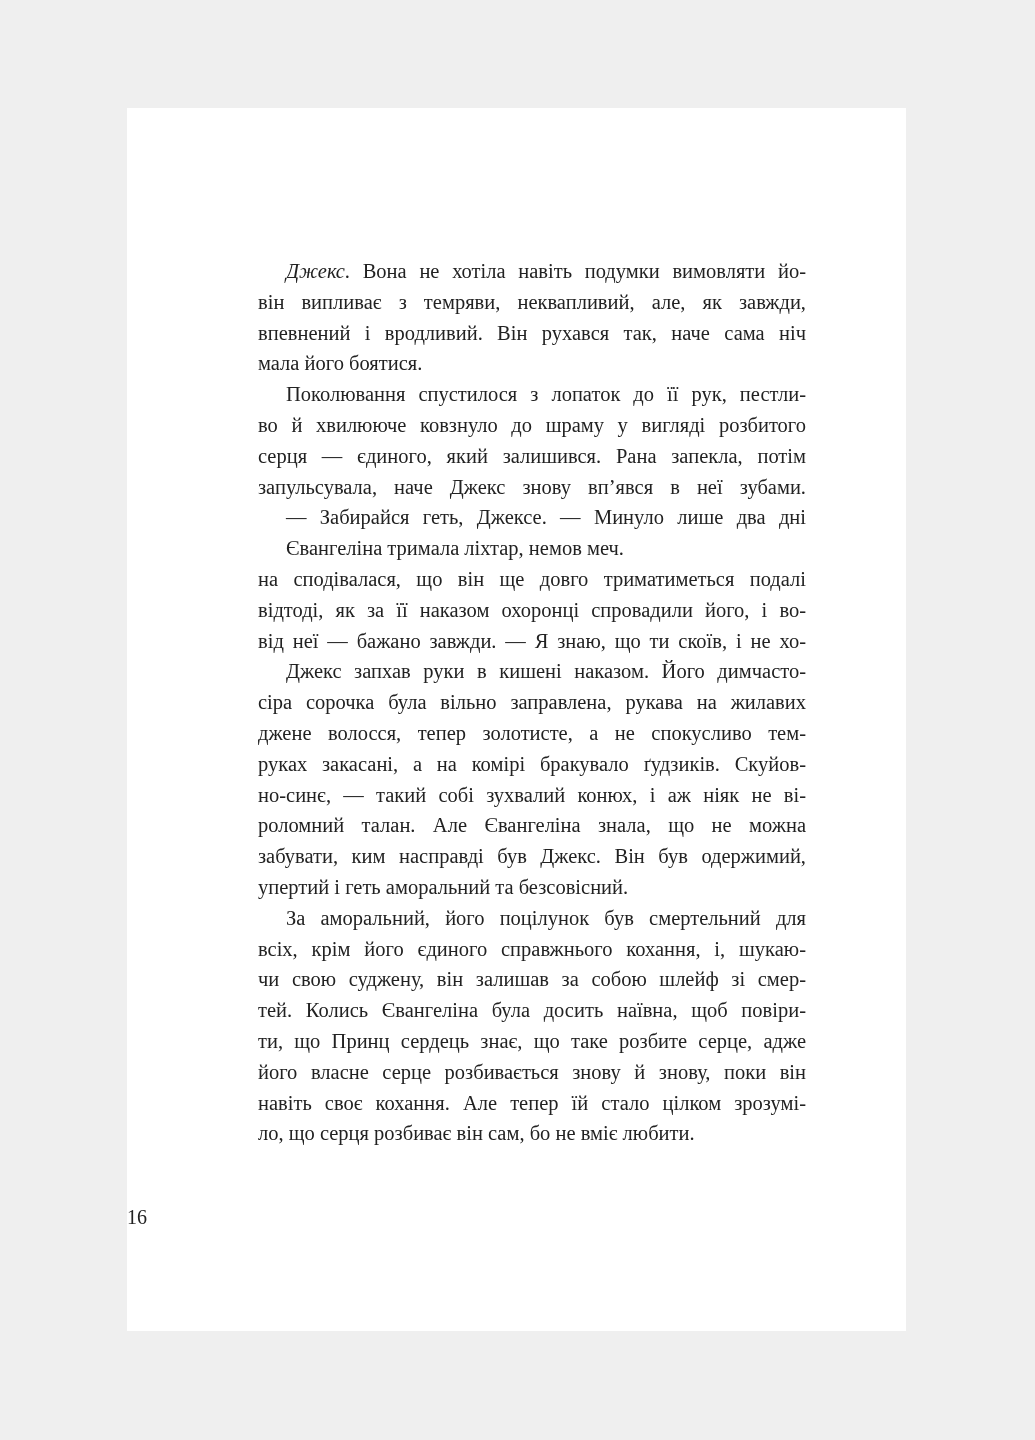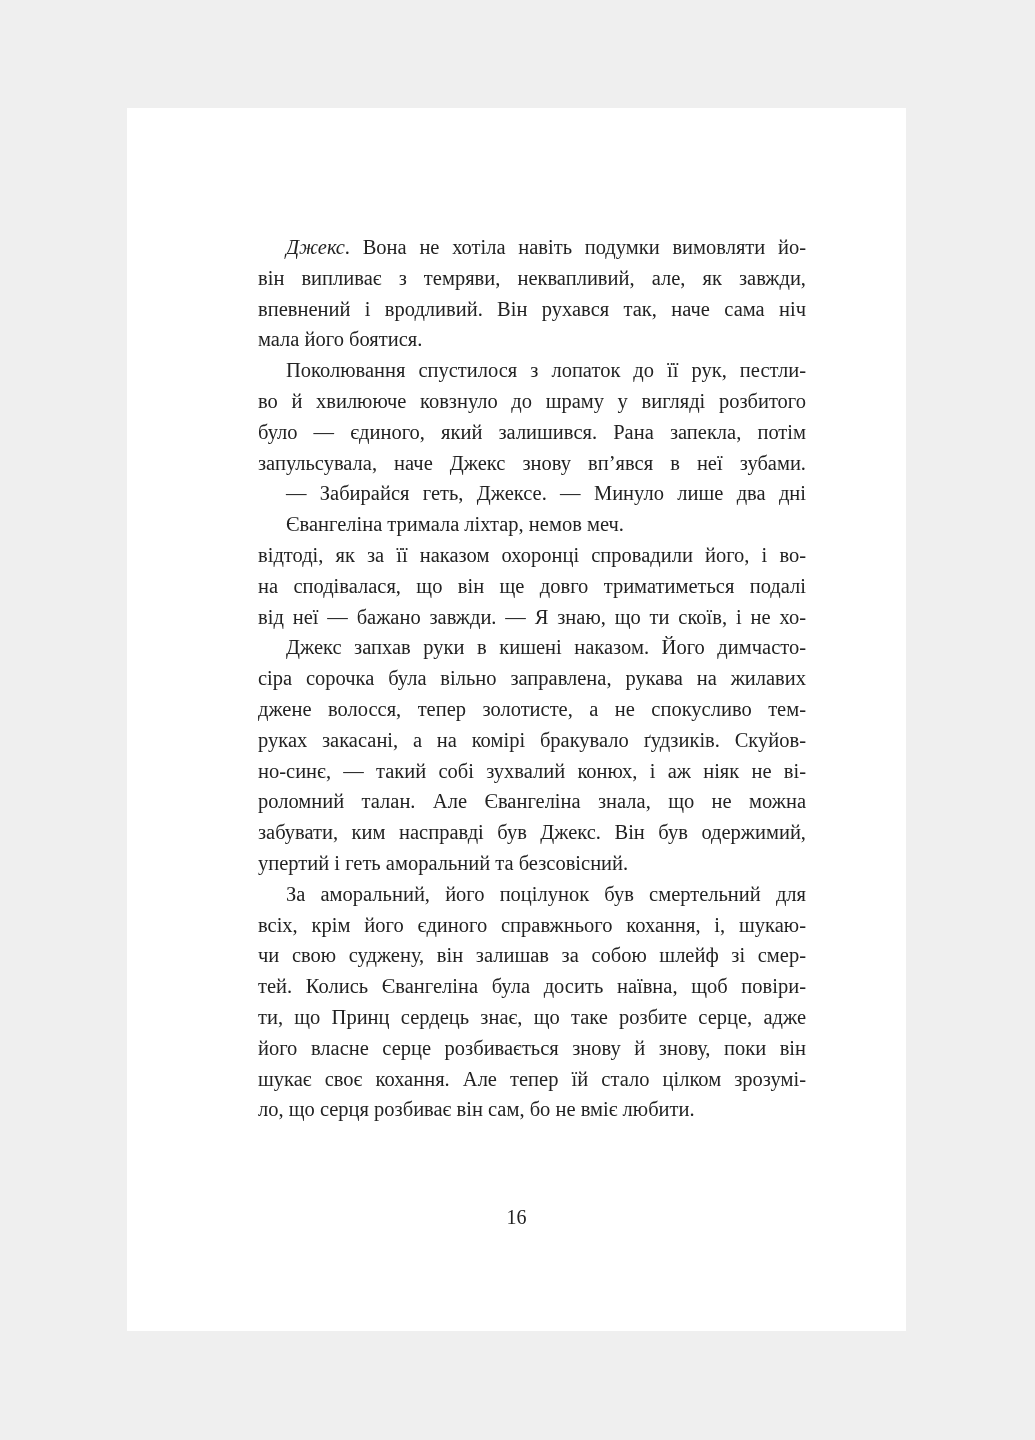--- a/index.html
+++ b/index.html
@@ -17,21 +17,21 @@
       position: absolute;
       left: 127px;
       top: 108px;
       width: 779px;
       height: 1223px;
       background: #ffffff;
     }
     .text-block {
       position: absolute;
       left: 131px;
-      top: 124px;
+      top: 148px;
       width: 548px;
       font-family: "Liberation Serif", "DejaVu Serif", serif;
       font-size: 20.5px;
       line-height: 30.8px;
       color: #222222;
     }
     .line {
       display: block;
       white-space: nowrap;
       text-align: justify;
@@ -45,62 +45,62 @@
       padding-left: 28px;
     }
     .it {
       font-style: italic;
     }
     .page-number {
       position: absolute;
       left: 0;
       width: 779px;
       top: 1098px;
-      text-align: center;
+      text-align: left;
       font-family: "Liberation Serif", "DejaVu Serif", serif;
       font-size: 20px;
       color: #222222;
     }
   </style>
 </head>
 <body>
 
 <div class="page">
   <div class="text-block">
 
     <span class="line indent"><span class="it">Джекс</span><span>. Вона не хотіла навіть подумки вимовляти йо-</span></span>
     <span class="line">він випливає з темряви, неквапливий, але, як завжди,</span>
     <span class="line">впевнений і вродливий. Він рухався так, наче сама ніч</span>
     <span class="line last">мала його боятися.</span>
 
     <span class="line indent">Поколювання спустилося з лопаток до її рук, пестли-</span>
     <span class="line">во й хвилююче ковзнуло до шраму у вигляді розбитого</span>
-    <span class="line">було — єдиного, який залишився. Рана запекла, потім</span>
+    <span class="line">серця — єдиного, який залишився. Рана запекла, потім</span>
     <span class="line">запульсувала, наче Джекс знову вп’явся в неї зубами.</span>
 
     <span class="line indent">— Забирайся геть, Джексе. — Минуло лише два дні</span>
 
     <span class="line indent last">Євангеліна тримала ліхтар, немов меч.</span>
+    <span class="line">на сподівалася, що він ще довго триматиметься подалі</span>
     <span class="line">відтоді, як за її наказом охоронці спровадили його, і во-</span>
-    <span class="line">на сподівалася, що він ще довго триматиметься подалі</span>
     <span class="line">від неї — бажано завжди. — Я знаю, що ти скоїв, і не хо-</span>
 
     <span class="line indent">Джекс запхав руки в кишені наказом. Його димчасто-</span>
     <span class="line">сіра сорочка була вільно заправлена, рукава на жилавих</span>
     <span class="line">джене волосся, тепер золотисте, а не спокусливо тем-</span>
     <span class="line">руках закасані, а на комірі бракувало ґудзиків. Скуйов-</span>
     <span class="line">но-синє, — такий собі зухвалий конюх, і аж ніяк не ві-</span>
     <span class="line">роломний талан. Але Євангеліна знала, що не можна</span>
     <span class="line">забувати, ким насправді був Джекс. Він був одержимий,</span>
     <span class="line last">упертий і геть аморальний та безсовісний.</span>
 
     <span class="line indent">За аморальний, його поцілунок був смертельний для</span>
     <span class="line">всіх, крім його єдиного справжнього кохання, і, шукаю-</span>
     <span class="line">чи свою суджену, він залишав за собою шлейф зі смер-</span>
     <span class="line">тей. Колись Євангеліна була досить наївна, щоб повіри-</span>
     <span class="line">ти, що Принц сердець знає, що таке розбите серце, адже</span>
     <span class="line">його власне серце розбивається знову й знову, поки він</span>
-    <span class="line">шукає своє кохання. Але тепер їй стало цілком зрозумі-</span>
+    <span class="line">навіть своє кохання. Але тепер їй стало цілком зрозумі-</span>
     <span class="line last">ло, що серця розбиває він сам, бо не вміє любити.</span>
   </div>
 
   <div class="page-number">16</div>
 </div>
 
 </body></html>

